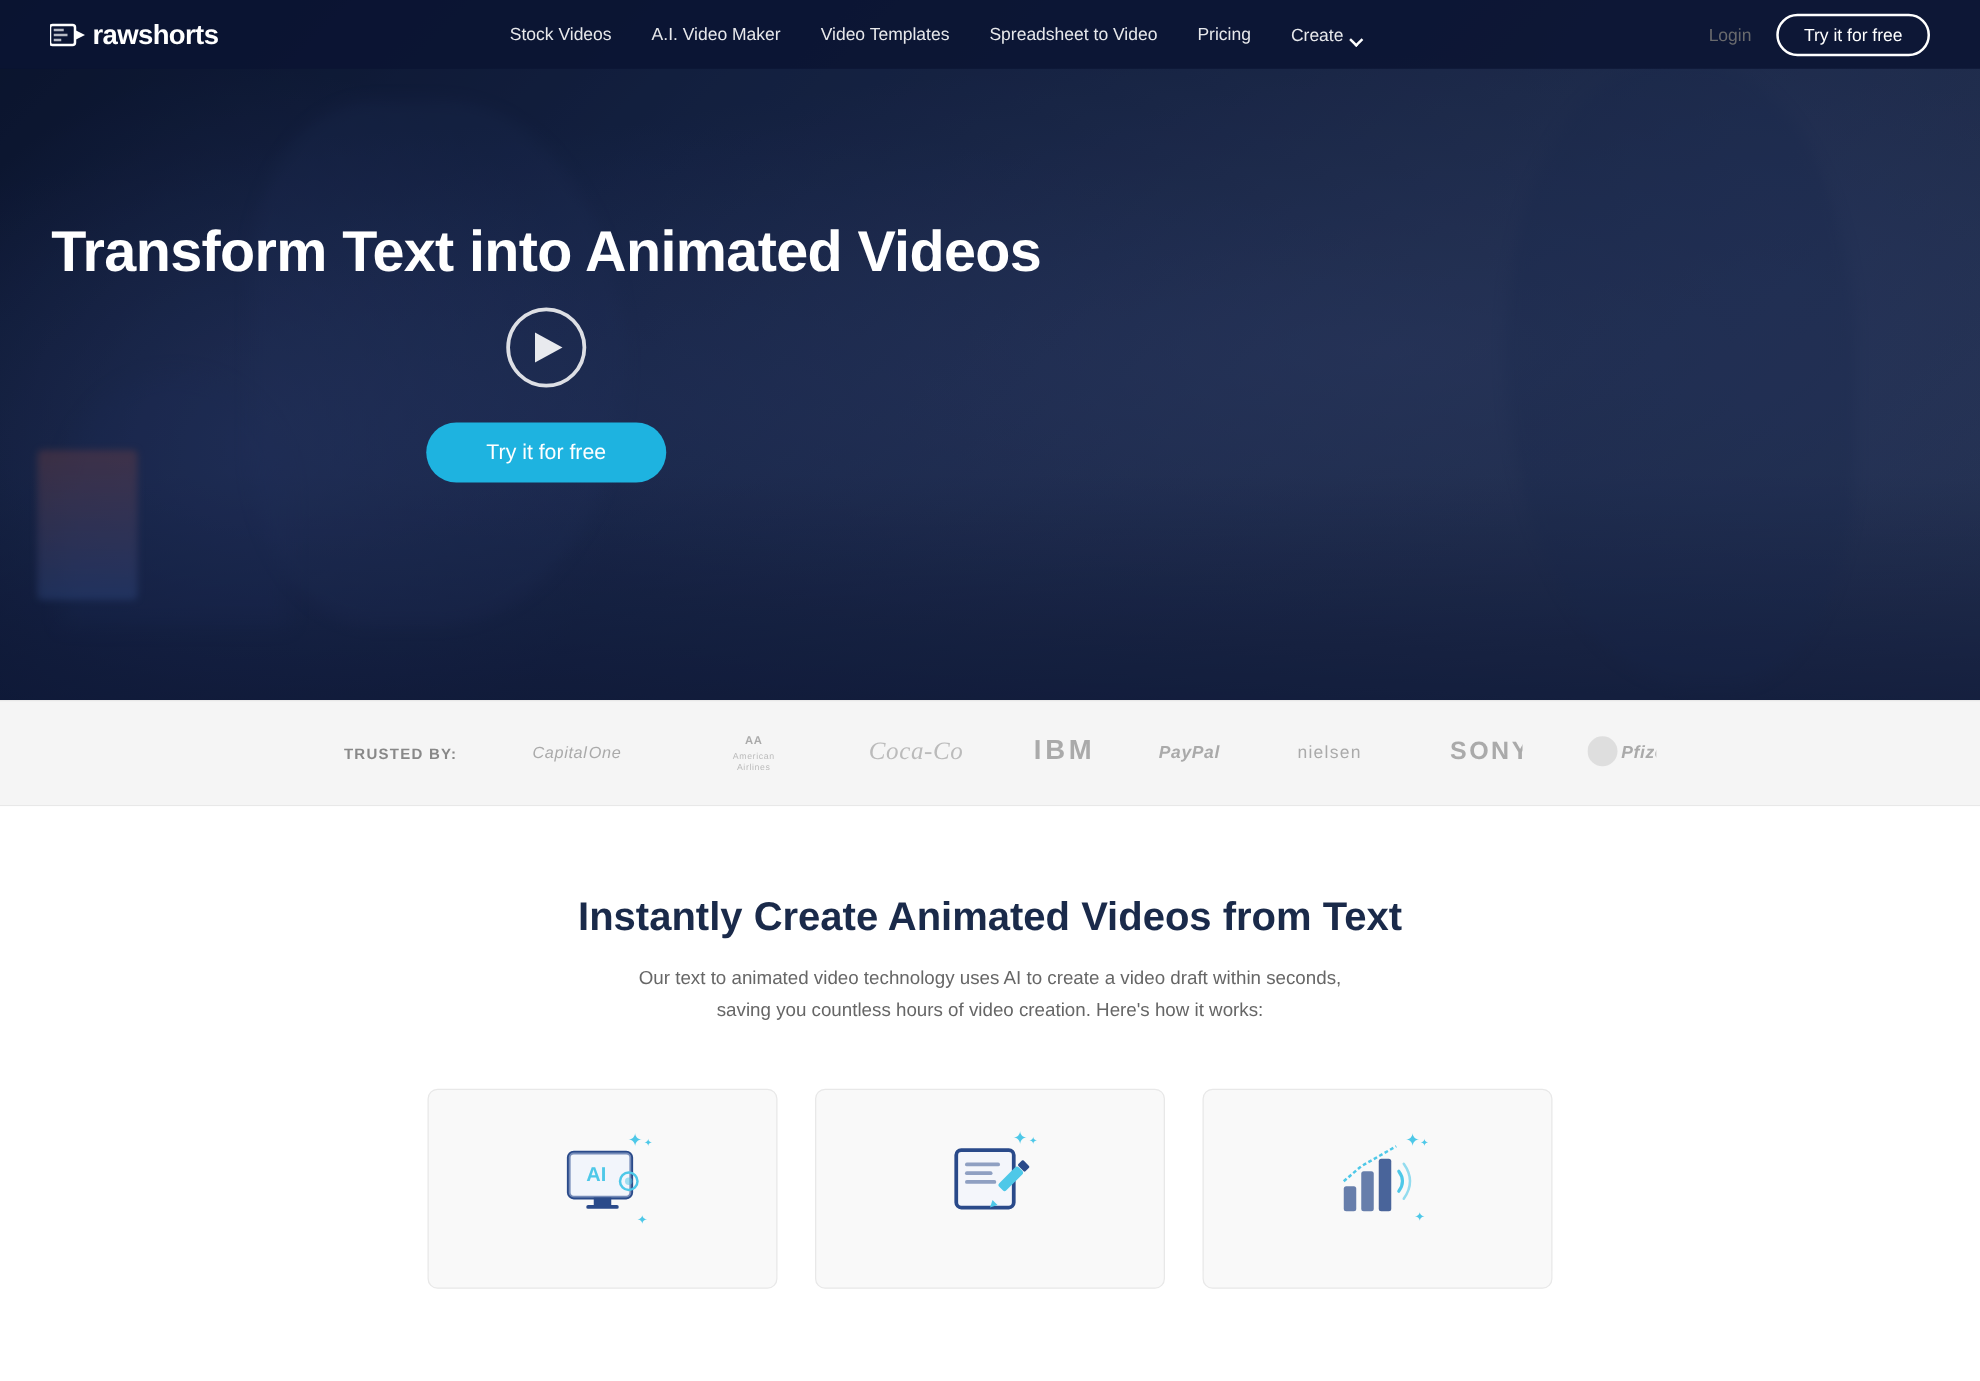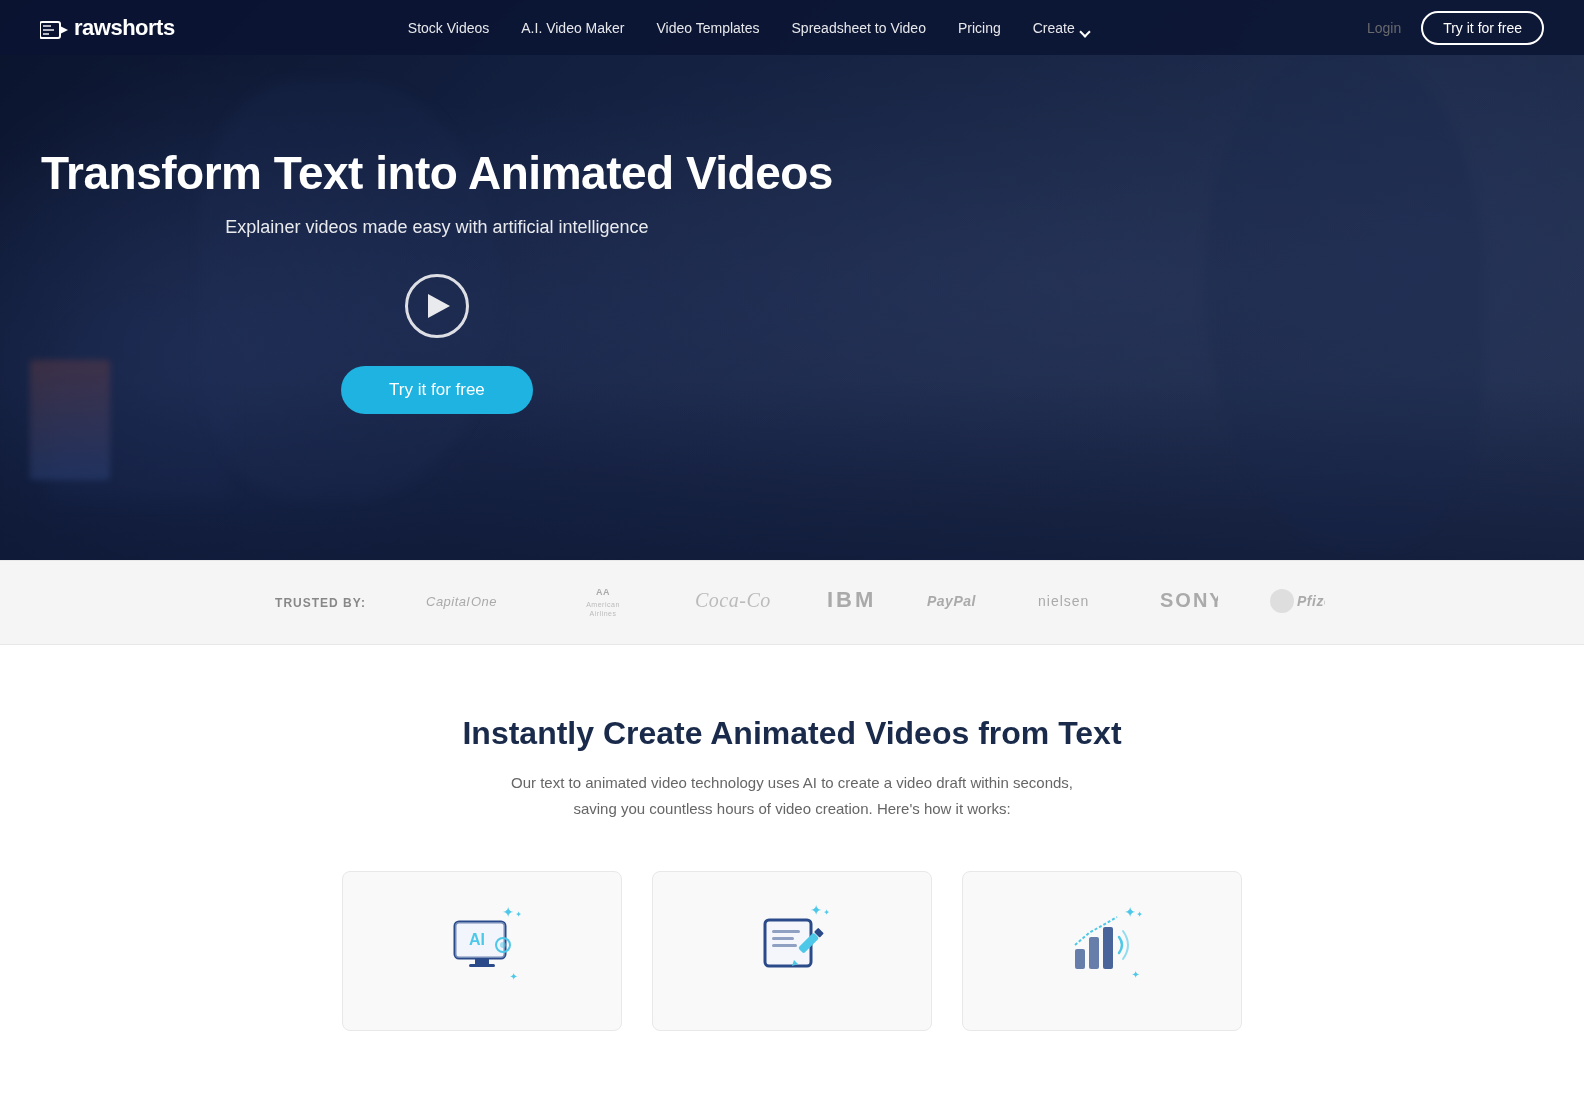--- a/index.html
+++ b/index.html
@@ -12,21 +12,21 @@
       z-index: 100;
       display: flex;
       align-items: center;
       justify-content: space-between;
       padding: 0 40px;
       height: 55px;
       background: rgba(10, 20, 50, 0.85);
     }
     .nav-logo {
       display: flex;
-      align-items: flex-end;
+      align-items: center;
       gap: 6px;
     }
     .nav-logo-text {
       color: #fff;
       font-size: 22px;
       font-weight: 300;
       letter-spacing: -0.5px;
     }
     .nav-logo-text span {
       font-weight: 700;
@@ -350,21 +350,20 @@
     <div style="position:absolute;left:200px;top:80px;width:300px;height:420px;background:rgba(50,70,120,0.2);border-radius:40% 60% 60% 40%;filter:blur(6px);"></div>
     <div style="position:absolute;right:100px;top:50px;width:280px;height:500px;background:rgba(30,50,90,0.25);border-radius:50% 50% 40% 60%;filter:blur(5px);"></div>
 
     <div style="position:absolute;left:30px;bottom:80px;width:80px;height:120px;background:linear-gradient(to bottom, rgba(200,100,80,0.4), rgba(80,120,200,0.4));border-radius:4px;filter:blur(3px);"></div>
   </div>
 
   <div class="hero-dark-overlay"></div>
 
   <div class="hero-content">
     <h1 class="hero-title">Transform Text into Animated Videos</h1>
-    <p class="hero-subtitle">Explainer videos made easy with artificial intelligence</p>
     <div class="hero-play-btn">
       <div class="play-triangle"></div>
     </div>
     <a href="#" class="hero-cta-btn">Try it for free</a>
   </div>
 </section>
 
 <div class="trusted-strip">
   <span class="trusted-label">TRUSTED BY:</span>
   <div class="trusted-logos">

